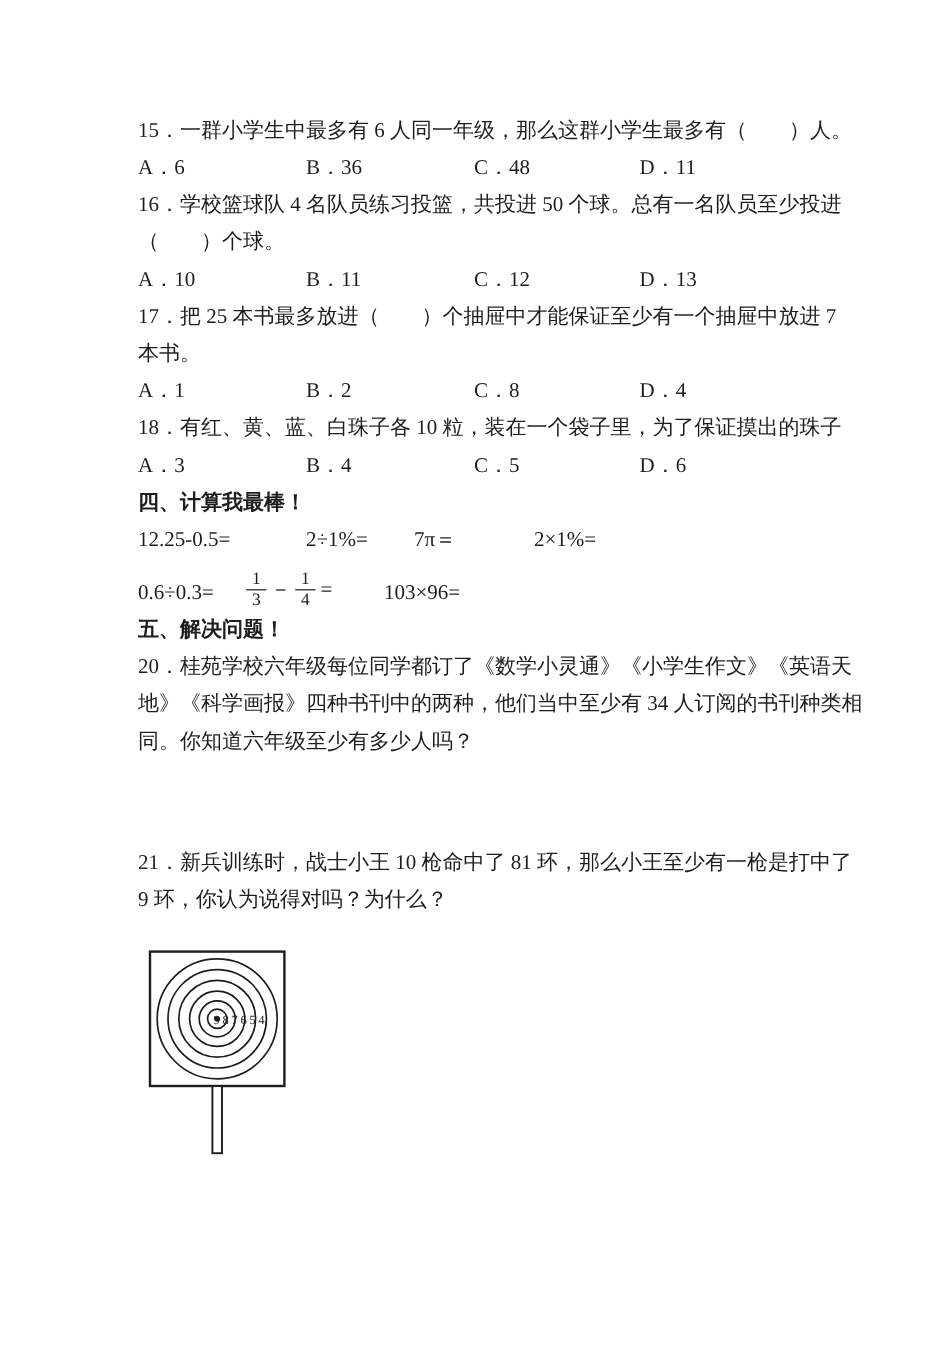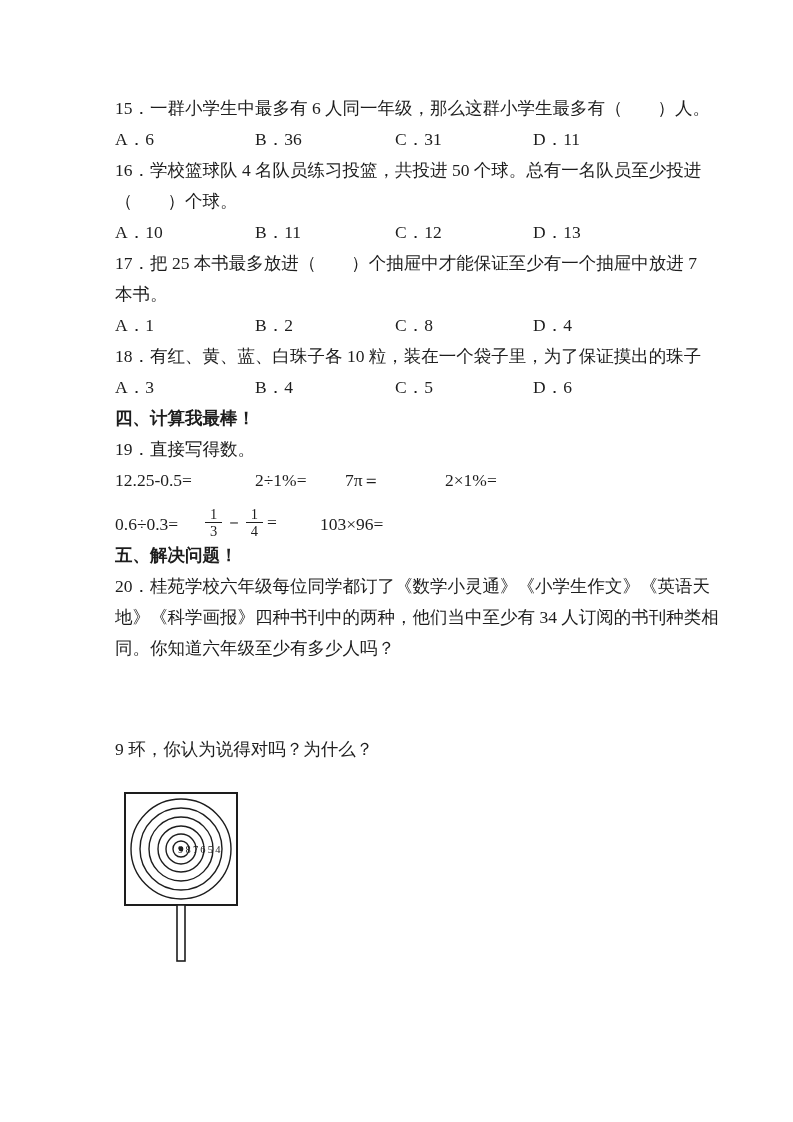--- a/index.html
+++ b/index.html
@@ -62,21 +62,21 @@
 </head>
 <body>
 
 <div class="page">
 
   <div class="q-block">
     <div class="line">15．一群小学生中最多有 6 人同一年级，那么这群小学生最多有（　　）人。</div>
     <div class="options">
       <span>A．6</span>
       <span>B．36</span>
-      <span>C．31</span>
+      <span>C．48</span>
       <span>D．11</span>
     </div>
   </div>
 
   <div class="q-block">
     <div class="line">16．学校篮球队 4 名队员练习投篮，共投进 50 个球。总有一名队员至少投进</div>
     <div class="line">（　　）个球。</div>
     <div class="options">
       <span>A．10</span>
       <span>B．11</span>
@@ -102,21 +102,20 @@
       <span>A．3</span>
       <span>B．4</span>
       <span>C．5</span>
       <span>D．6</span>
     </div>
   </div>
 
   <div class="section-title">四、计算我最棒！</div>
 
   <div class="q-block">
-    <div class="line">19．直接写得数。</div>
     <div class="calc-row r1">
       <span class="c1">12.25-0.5=</span>
       <span class="c2">2÷1%=</span>
       <span class="c3">7π＝</span>
       <span class="c4">2×1%=</span>
     </div>
     <div class="calc-row r2">
       <span class="c2">0.6÷0.3=</span>
       <span class="c3">
         <span class="frac">
@@ -138,20 +137,21 @@
 
   <div class="q-block">
     <div class="line">20．桂苑学校六年级每位同学都订了《数学小灵通》《小学生作文》《英语天</div>
     <div class="line">地》《科学画报》四种书刊中的两种，他们当中至少有 34 人订阅的书刊种类相</div>
     <div class="line">同。你知道六年级至少有多少人吗？</div>
   </div>
 
   <div class="answer-space-lg"></div>
 
   <div class="q-block">
+    <div class="line">21．新兵训练时，战士小王 10 枪命中了 81 环，那么小王至少有一枪是打中了</div>
     <div class="line">9 环，你认为说得对吗？为什么？</div>
   </div>
 
   <div class="target-wrap">
     <svg width="118" height="174" viewBox="0 0 118 174">
 
       <rect x="2" y="2" width="112" height="112" fill="#ffffff" stroke="#1d1d1d" stroke-width="2"></rect>
 
       <circle cx="58" cy="58" r="50" fill="none" stroke="#1d1d1d" stroke-width="1.4"></circle>
       <circle cx="58" cy="58" r="41" fill="none" stroke="#1d1d1d" stroke-width="1.4"></circle>

